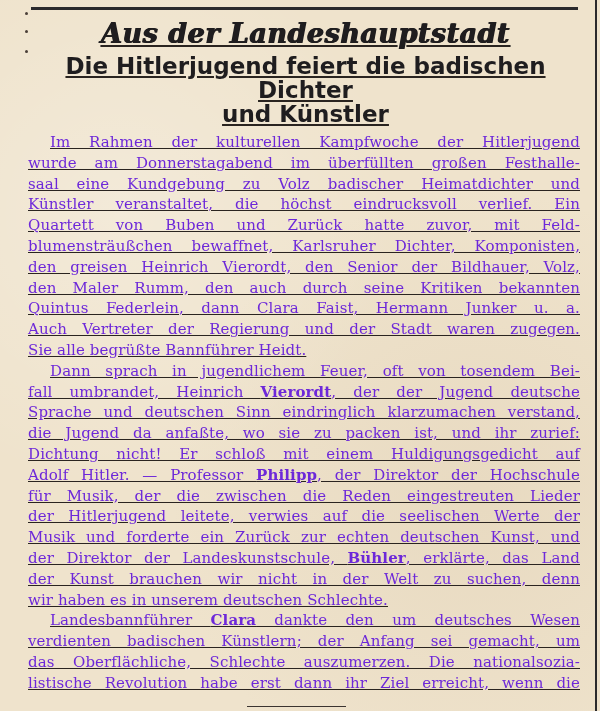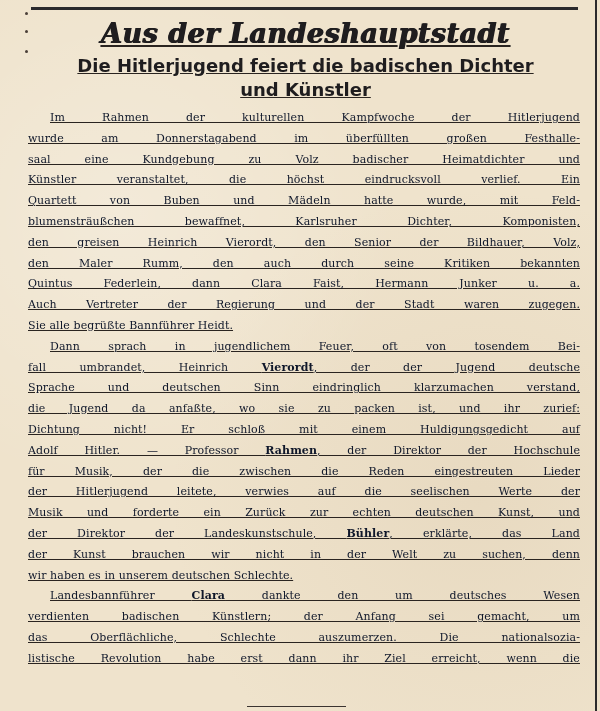--- a/index.html
+++ b/index.html
@@ -64,33 +64,33 @@
       text-align: center;
       color: #1f1d1f;
       margin: 0;
       line-height: 32px;
       text-shadow: 0.6px 0 0 #1f1d1f, -0.6px 0 0 #1f1d1f;
       font-style: italic;
     }
     .headline {
       font-family: "DejaVu Sans", sans-serif;
       font-weight: bold;
-      font-size: 18px;
+      font-size: 23px;
       text-align: center;
       color: #1f1d1f;
       line-height: 24px;
       margin: 4px 0 6px 0;
     }
     .body-text {
       font-family: "DejaVu Serif", serif;
-      font-size: 11px;
+      font-size: 15px;
       line-height: 20.8px;
       text-align: justify;
       text-align-last: justify;
-      color: #0f172a;
+      color: #6d28d9;
       margin: 0;
       padding-right: 3px;
     }
     .line {
       display: block;
       white-space: nowrap;
       text-align: justify;
       text-align-last: justify;
       letter-spacing: 0.1px;
     }
@@ -128,35 +128,35 @@
   <h2 class="headline">
     <span>Die Hitlerjugend feiert die badischen Dichter</span><br>
     <span>und Künstler</span>
   </h2>
   <div class="body-text" id="article-body">
       <p style="margin: 0px;">
         <span class="line indent">Im Rahmen der kulturellen Kampfwoche der Hitlerjugend</span>
         <span class="line">wurde am Donnerstagabend im überfüllten großen Festhalle-</span>
         <span class="line">saal eine Kundgebung zu Volz badischer Heimatdichter und</span>
         <span class="line">Künstler veranstaltet, die höchst eindrucksvoll verlief. Ein</span>
-        <span class="line">Quartett von Buben und Mädeln hatte wurde, mit Feld-</span>
+        <span class="line">Quartett von Buben und Zurück hatte zuvor, mit Feld-</span>
         <span class="line">blumensträußchen bewaffnet, Karlsruher Dichter, Komponisten,</span>
         <span class="line">den greisen Heinrich Vierordt, den Senior der Bildhauer, Volz,</span>
         <span class="line">den Maler Rumm, den auch durch seine Kritiken bekannten</span>
         <span class="line">Quintus Federlein, dann Clara Faist, Hermann Junker u. a.</span>
         <span class="line">Auch Vertreter der Regierung und der Stadt waren zugegen.</span>
         <span class="line last">Sie alle begrüßte Bannführer Heidt.</span>
       </p>
       <p style="margin: 0px;">
         <span class="line indent">Dann sprach in jugendlichem Feuer, oft von tosendem Bei-</span>
         <span class="line">fall umbrandet, Heinrich <span class="bold">Vierordt</span>, der der Jugend deutsche</span>
         <span class="line">Sprache und deutschen Sinn eindringlich klarzumachen verstand,</span>
         <span class="line">die Jugend da anfaßte, wo sie zu packen ist, und ihr zurief:</span>
         <span class="line">Dichtung nicht! Er schloß mit einem Huldigungsgedicht auf</span>
-        <span class="line">Adolf Hitler. — Professor <span class="bold">Rahmen</span>, der Direktor der Hochschule</span>
+        <span class="line">Adolf Hitler. — Professor <span class="bold">Philipp</span>, der Direktor der Hochschule</span>
         <span class="line">für Musik, der die zwischen die Reden eingestreuten Lieder</span>
         <span class="line">der Hitlerjugend leitete, verwies auf die seelischen Werte der</span>
         <span class="line">Musik und forderte ein Zurück zur echten deutschen Kunst, und</span>
         <span class="line">der Direktor der Landeskunstschule, <span class="bold">Bühler</span>, erklärte, das Land</span>
         <span class="line">der Kunst brauchen wir nicht in der Welt zu suchen, denn</span>
         <span class="line last">wir haben es in unserem deutschen Schlechte.</span>
       </p>
       <p style="margin: 0px;">
         <span class="line indent">Landesbannführer <span class="bold">Clara</span> dankte den um deutsches Wesen</span>
         <span class="line">verdienten badischen Künstlern; der Anfang sei gemacht, um</span>

